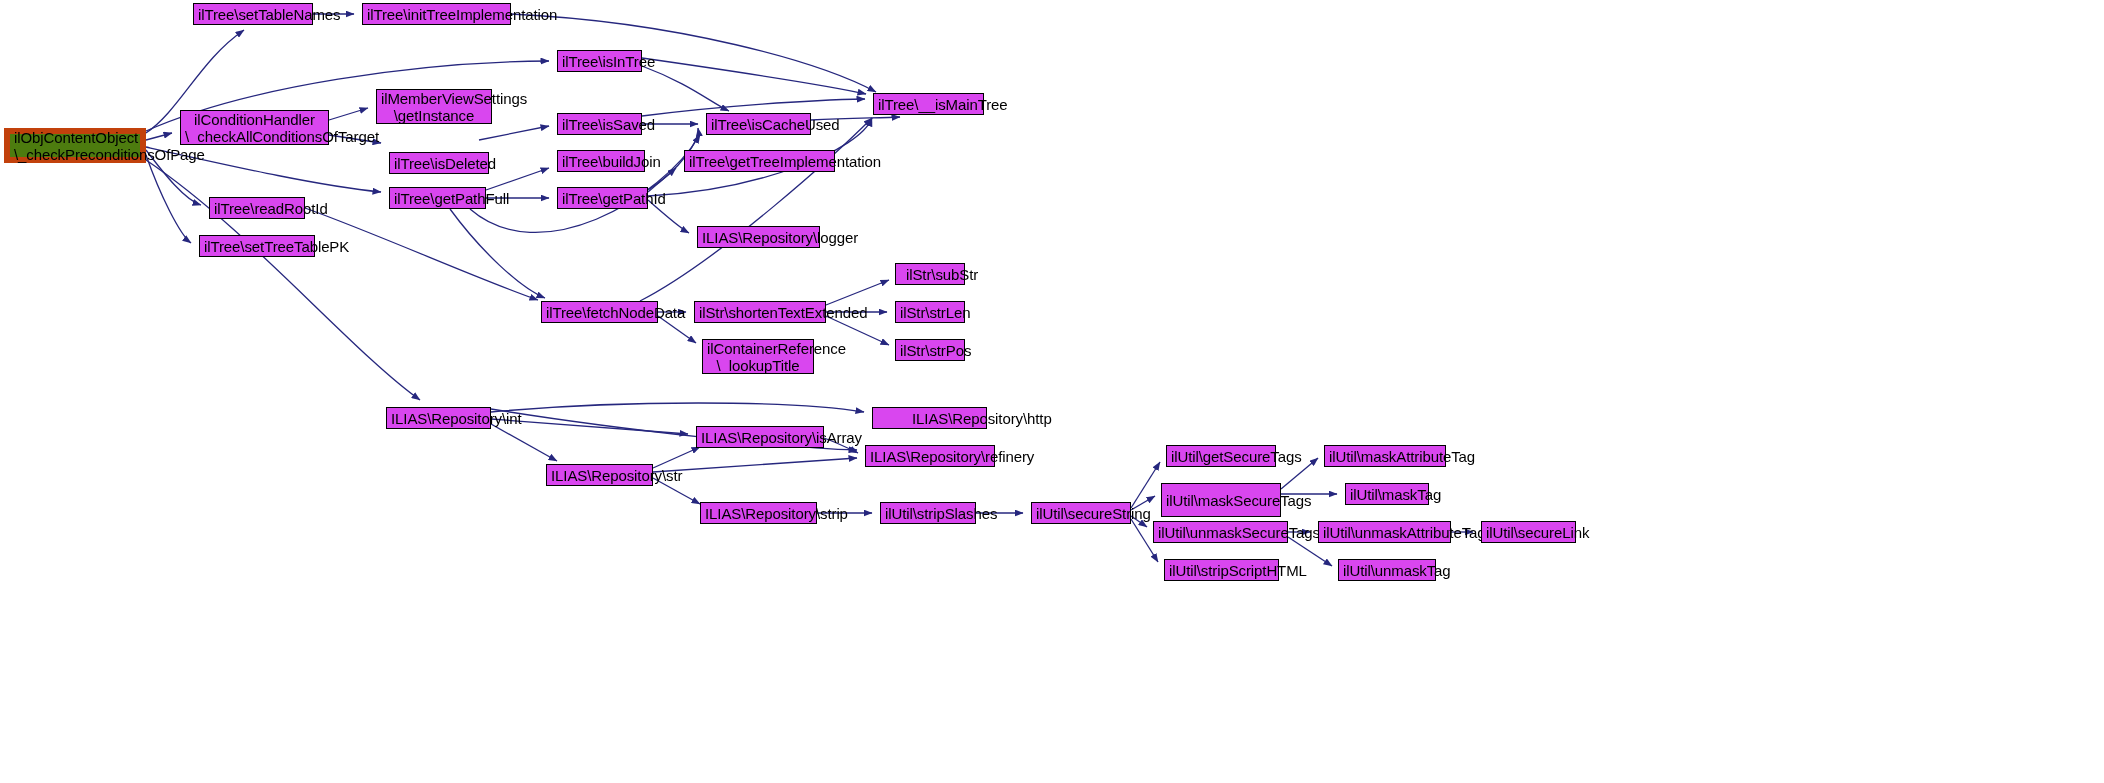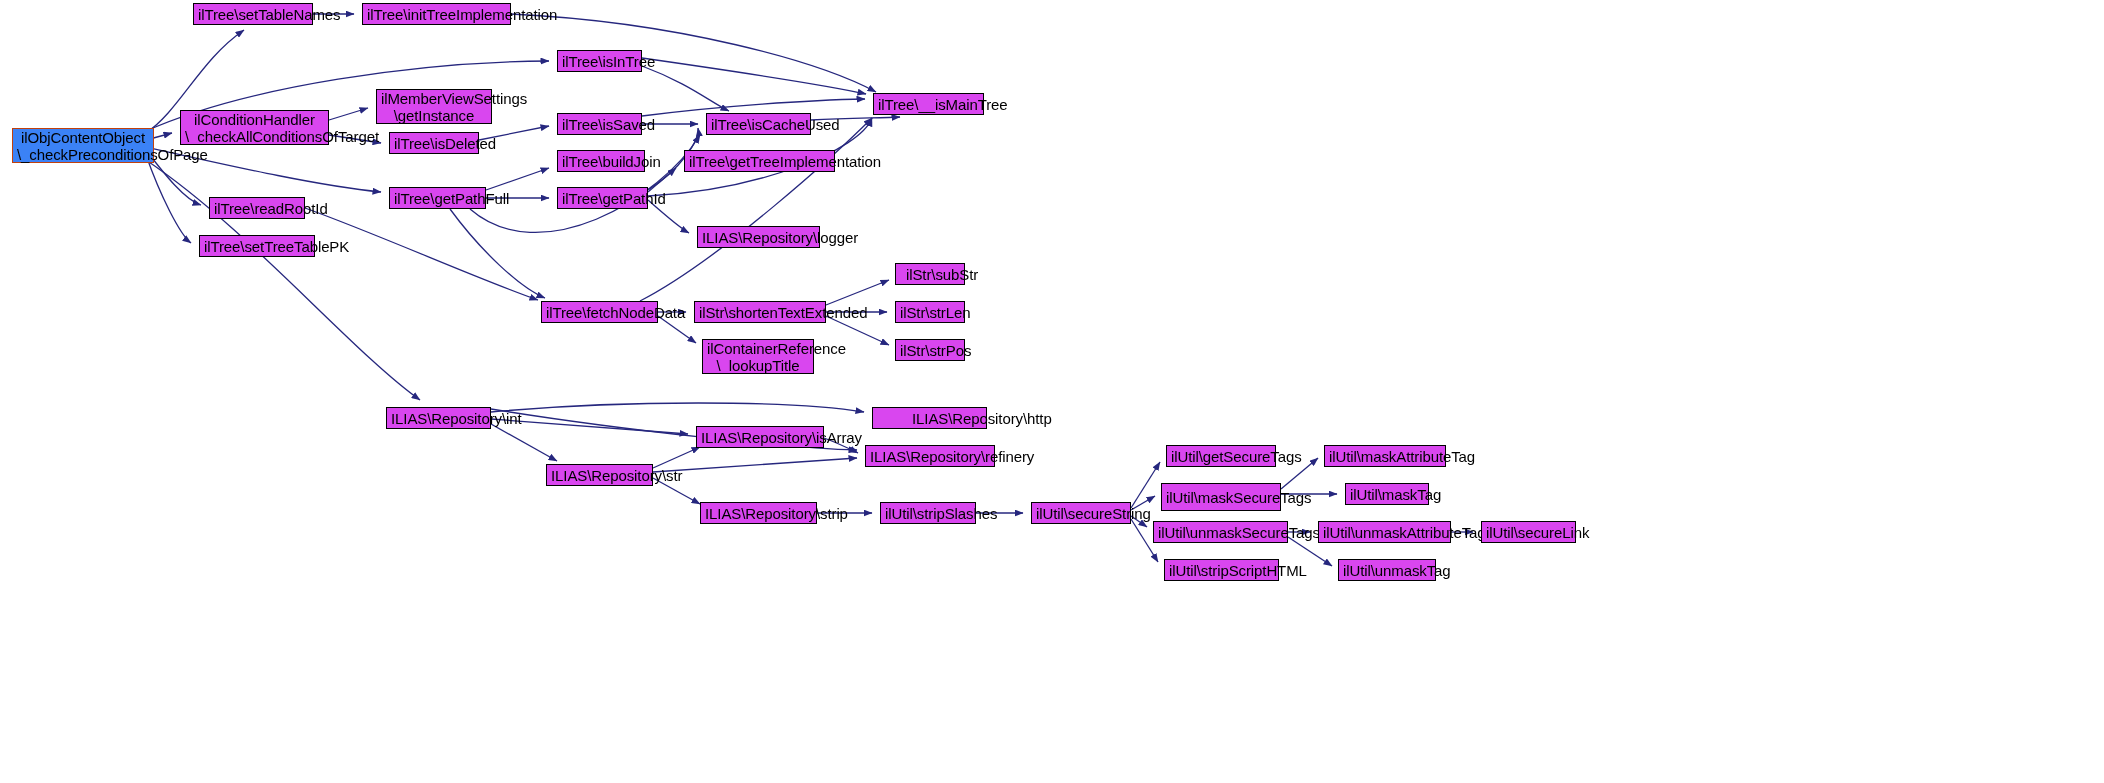--- a/index.html
+++ b/index.html
@@ -35,23 +35,22 @@
     line-height: 17px;
     display: flex;
     align-items: center;
     justify-content: center;
     text-align: center;
     white-space: pre;
     letter-spacing: -0.1px;
     z-index: 5;
   }
   .node.root {
-    background: #3b82f6;
-    border: 1px solid #c2410c;
-    margin-left: 8px;
+    background: #4d7c0f;
+    border: 6px solid #c2410c;
   }
   .node .label {
     display: block;
     width: 100%;
     padding: 0 4px;
     box-sizing: border-box;
   }
 </style>
 </head>
 <body>
@@ -123,21 +122,21 @@
       <div class="node" style="left: 193px; top: 3px; width: 120px; height: 22px;"><span class="label">ilTree\setTableNames</span></div>
       <div class="node" style="left: 362px; top: 3px; width: 149px; height: 22px;"><span class="label">ilTree\initTreeImplementation</span></div>
       <div class="node" style="left: 557px; top: 50px; width: 85px; height: 22px;"><span class="label">ilTree\isInTree</span></div>
       <div class="node" style="left: 873px; top: 93px; width: 111px; height: 22px;"><span class="label">ilTree\__isMainTree</span></div>
       <div class="node" style="left: 376px; top: 89px; width: 116px; height: 35px;"><span class="label">ilMemberViewSettings
 \getInstance</span></div>
       <div class="node" style="left: 180px; top: 110px; width: 149px; height: 35px;"><span class="label">ilConditionHandler
 \_checkAllConditionsOfTarget</span></div>
       <div class="node" style="left: 557px; top: 113px; width: 85px; height: 22px;"><span class="label">ilTree\isSaved</span></div>
       <div class="node" style="left: 706px; top: 113px; width: 105px; height: 22px;"><span class="label">ilTree\isCacheUsed</span></div>
-      <div class="node" style="left: 389px; top: 132px; width: 90px; height: 22px;"><span class="label">ilTree\isDeleted</span></div>
+      <div class="node" style="left: 389px; top: 152px; width: 100px; height: 22px;"><span class="label">ilTree\isDeleted</span></div>
       <div class="node" style="left: 557px; top: 150px; width: 88px; height: 22px;"><span class="label">ilTree\buildJoin</span></div>
       <div class="node" style="left: 684px; top: 150px; width: 151px; height: 22px;"><span class="label">ilTree\getTreeImplementation</span></div>
       <div class="node" style="left: 209px; top: 197px; width: 96px; height: 22px; text-align: center;"><span class="label">ilTree\readRootId</span></div>
       <div class="node" style="left: 389px; top: 187px; width: 97px; height: 22px;"><span class="label">ilTree\getPathFull</span></div>
       <div class="node" style="left: 557px; top: 187px; width: 91px; height: 22px;"><span class="label">ilTree\getPathId</span></div>
       <div class="node" style="left: 697px; top: 226px; width: 123px; height: 22px;"><span class="label">ILIAS\Repository\logger</span></div>
       <div class="node" style="left: 199px; top: 235px; width: 116px; height: 22px;"><span class="label">ilTree\setTreeTablePK</span></div>
       <div class="node" style="left: 895px; top: 263px; width: 70px; height: 22px; padding-left: 6px;"><span class="label">ilStr\subStr</span></div>
       <div class="node" style="left: 541px; top: 301px; width: 117px; height: 22px;"><span class="label">ilTree\fetchNodeData</span></div>
       <div class="node" style="left: 694px; top: 301px; width: 132px; height: 22px;"><span class="label">ilStr\shortenTextExtended</span></div>
@@ -145,21 +144,21 @@
       <div class="node" style="left: 895px; top: 339px; width: 70px; height: 22px;"><span class="label">ilStr\strPos</span></div>
       <div class="node" style="left: 702px; top: 339px; width: 112px; height: 35px;"><span class="label">ilContainerReference
 \_lookupTitle</span></div>
       <div class="node" style="left: 386px; top: 407px; width: 105px; height: 22px;"><span class="label">ILIAS\Repository\int</span></div>
       <div class="node" style="left: 872px; top: 407px; width: 115px; height: 22px; padding-left: 35px;"><span class="label">ILIAS\Repository\http</span></div>
       <div class="node" style="left: 696px; top: 426px; width: 128px; height: 22px;"><span class="label">ILIAS\Repository\isArray</span></div>
       <div class="node" style="left: 865px; top: 445px; width: 130px; height: 22px;"><span class="label">ILIAS\Repository\refinery</span></div>
       <div class="node" style="left: 546px; top: 464px; width: 107px; height: 22px;"><span class="label">ILIAS\Repository\str</span></div>
       <div class="node" style="left: 1166px; top: 445px; width: 110px; height: 22px;"><span class="label">ilUtil\getSecureTags</span></div>
       <div class="node" style="left: 1324px; top: 445px; width: 122px; height: 22px;"><span class="label">ilUtil\maskAttributeTag</span></div>
-      <div class="node" style="left: 1161px; top: 483px; width: 120px; height: 28px;"><span class="label">ilUtil\maskSecureTags</span></div>
+      <div class="node" style="left: 1161px; top: 483px; width: 120px; height: 34px;"><span class="label">ilUtil\maskSecureTags</span></div>
       <div class="node" style="left: 1345px; top: 483px; width: 84px; height: 22px;"><span class="label">ilUtil\maskTag</span></div>
       <div class="node" style="left: 700px; top: 502px; width: 117px; height: 22px;"><span class="label">ILIAS\Repository\strip</span></div>
       <div class="node" style="left: 880px; top: 502px; width: 96px; height: 22px;"><span class="label">ilUtil\stripSlashes</span></div>
       <div class="node" style="left: 1031px; top: 502px; width: 100px; height: 22px;"><span class="label">ilUtil\secureString</span></div>
       <div class="node" style="left: 1153px; top: 521px; width: 135px; height: 22px;"><span class="label">ilUtil\unmaskSecureTags</span></div>
       <div class="node" style="left: 1318px; top: 521px; width: 133px; height: 22px;"><span class="label">ilUtil\unmaskAttributeTag</span></div>
       <div class="node" style="left: 1481px; top: 521px; width: 95px; height: 22px;"><span class="label">ilUtil\secureLink</span></div>
       <div class="node" style="left: 1164px; top: 559px; width: 115px; height: 22px;"><span class="label">ilUtil\stripScriptHTML</span></div>
       <div class="node" style="left: 1338px; top: 559px; width: 98px; height: 22px;"><span class="label">ilUtil\unmaskTag</span></div>
     </div>

